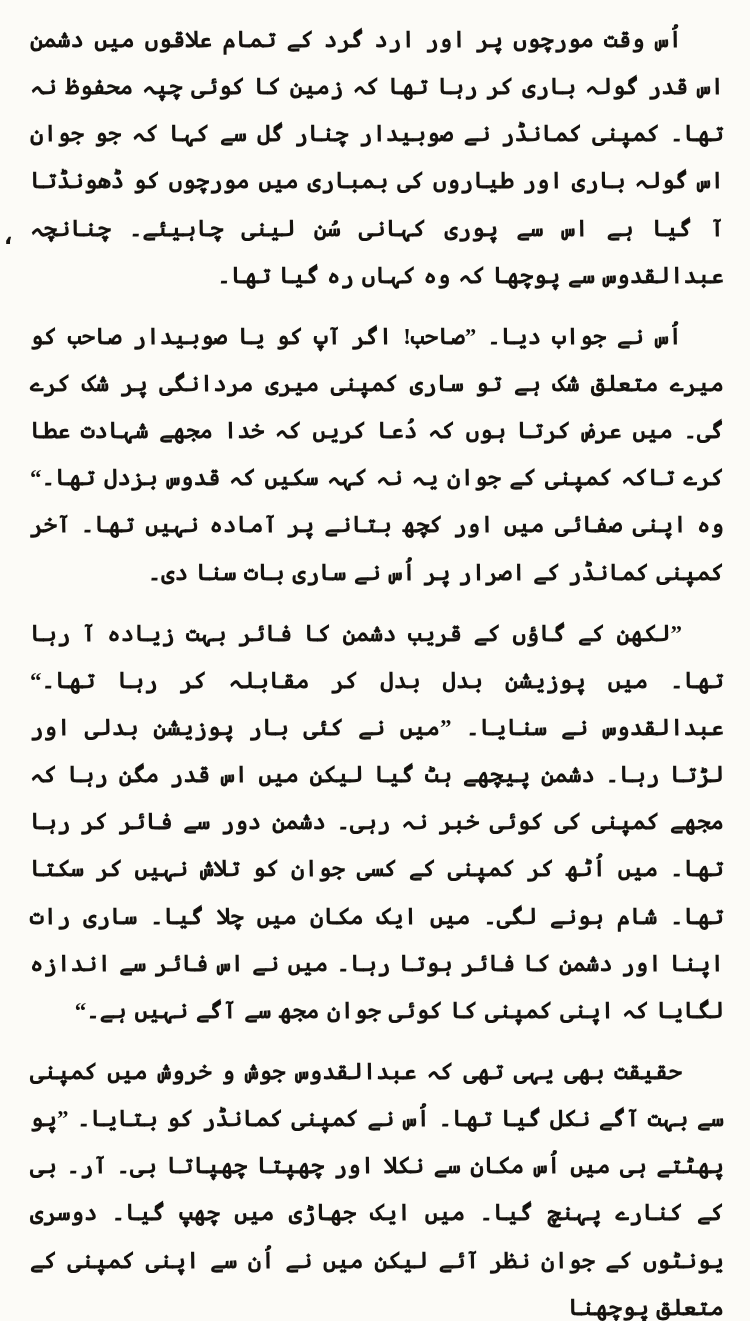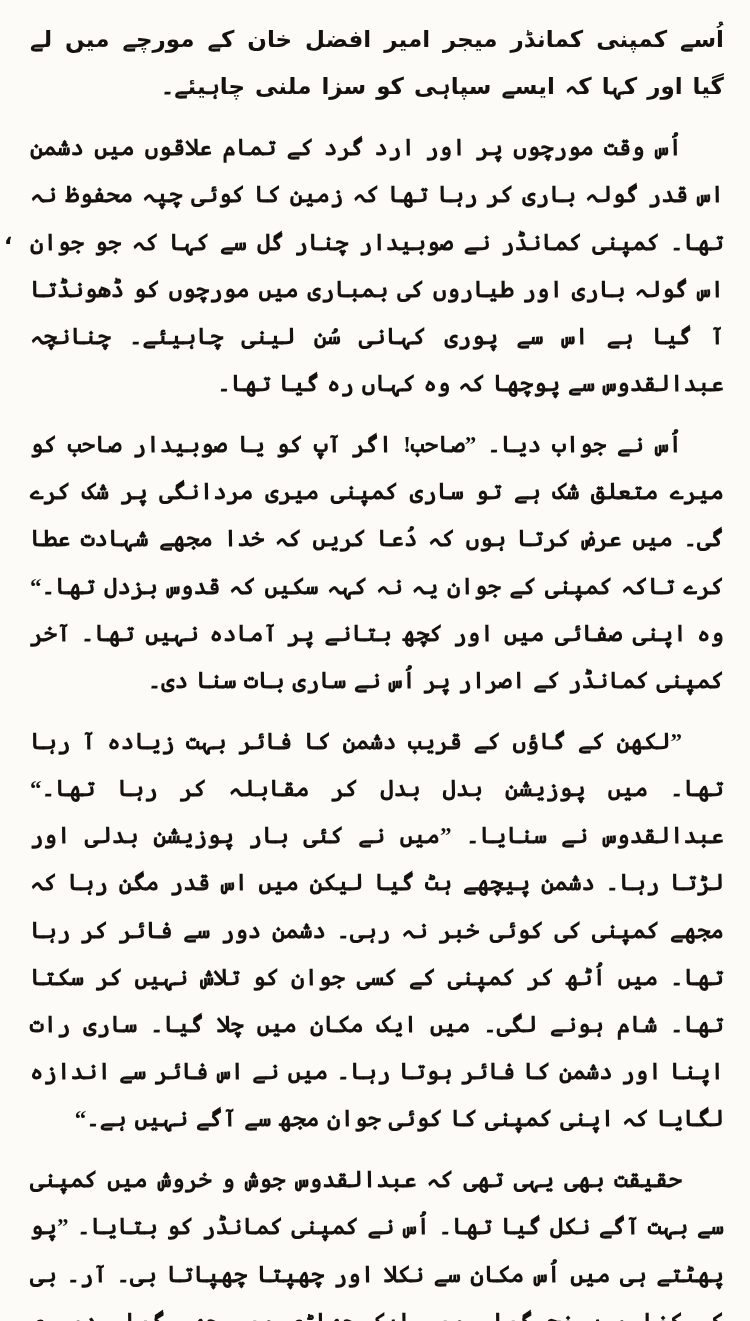--- a/index.html
+++ b/index.html
@@ -42,21 +42,20 @@
     direction: ltr;
   }
 </style>
 </head>
 <body>
 
 <div class="page">
 
   <span class="margin-mark">،</span>
 
-  <p class="para">اُسے کمپنی کمانڈر میجر امیر افضل خان کے مورچے میں لے گیا اور کہا کہ ایسے سپاہی کو سزا ملنی چاہیئے۔</p>
 
   <p class="para indent">اُس وقت مورچوں پر اور ارد گرد کے تمام علاقوں میں دشمن اس قدر گولہ باری کر رہا تھا کہ زمین کا کوئی چپہ محفوظ نہ تھا۔ کمپنی کمانڈر نے صوبیدار چنار گل سے کہا کہ جو جوان اس گولہ باری اور طیاروں کی بمباری میں مورچوں کو ڈھونڈتا آ گیا ہے اس سے پوری کہانی سُن لینی چاہیئے۔ چنانچہ عبدالقدوس سے پوچھا کہ وہ کہاں رہ گیا تھا۔</p>
 
   <p class="para indent">اُس نے جواب دیا۔ ”صاحب! اگر آپ کو یا صوبیدار صاحب کو میرے متعلق شک ہے تو ساری کمپنی میری مردانگی پر شک کرے گی۔ میں عرض کرتا ہوں کہ دُعا کریں کہ خدا مجھے شہادت عطا کرے تاکہ کمپنی کے جوان یہ نہ کہہ سکیں کہ قدوس بزدل تھا۔“ وہ اپنی صفائی میں اور کچھ بتانے پر آمادہ نہیں تھا۔ آخر کمپنی کمانڈر کے اصرار پر اُس نے ساری بات سنا دی۔</p>
 
   <p class="para indent">”لکھن کے گاؤں کے قریب دشمن کا فائر بہت زیادہ آ رہا تھا۔ میں پوزیشن بدل بدل کر مقابلہ کر رہا تھا۔“ عبدالقدوس نے سنایا۔ ”میں نے کئی بار پوزیشن بدلی اور لڑتا رہا۔ دشمن پیچھے ہٹ گیا لیکن میں اس قدر مگن رہا کہ مجھے کمپنی کی کوئی خبر نہ رہی۔ دشمن دور سے فائر کر رہا تھا۔ میں اُٹھ کر کمپنی کے کسی جوان کو تلاش نہیں کر سکتا تھا۔ شام ہونے لگی۔ میں ایک مکان میں چلا گیا۔ ساری رات اپنا اور دشمن کا فائر ہوتا رہا۔ میں نے اس فائر سے اندازہ لگایا کہ اپنی کمپنی کا کوئی جوان مجھ سے آگے نہیں ہے۔“</p>
 
   <p class="para indent">حقیقت بھی یہی تھی کہ عبدالقدوس جوش و خروش میں کمپنی سے بہت آگے نکل گیا تھا۔ اُس نے کمپنی کمانڈر کو بتایا۔ ”پو پھٹتے ہی میں اُس مکان سے نکلا اور چھپتا چھپاتا بی۔ آر۔ بی کے کنارے پہنچ گیا۔ میں ایک جھاڑی میں چھپ گیا۔ دوسری یونٹوں کے جوان نظر آئے لیکن میں نے اُن سے اپنی کمپنی کے متعلق پوچھنا</p>
 
 </div>

